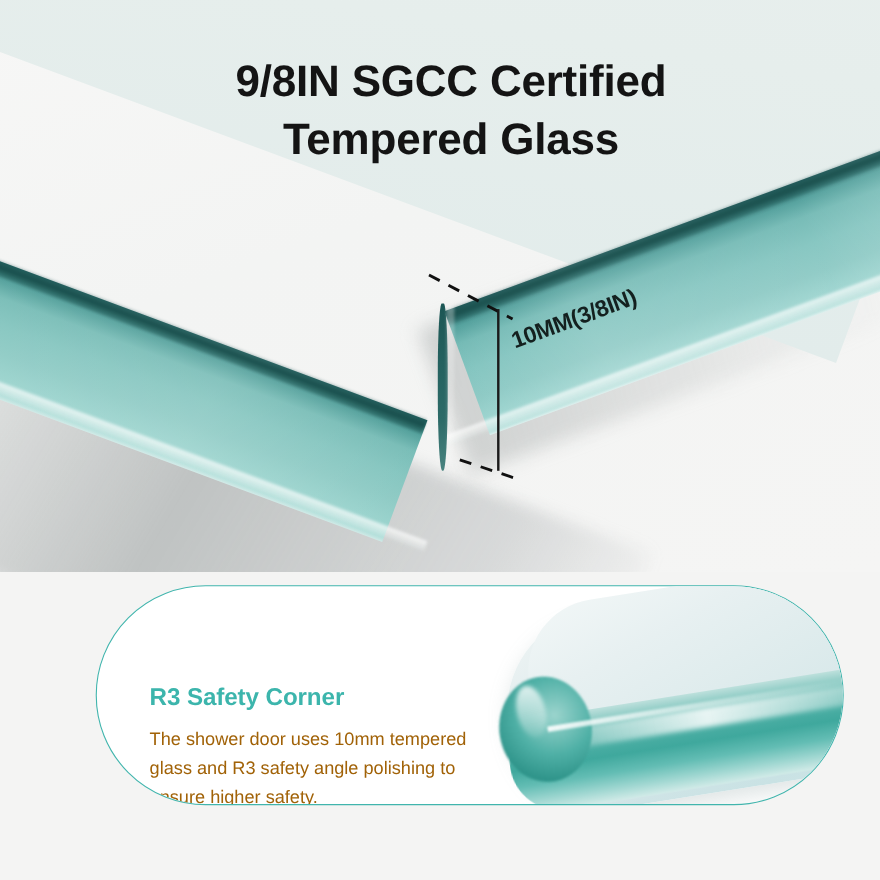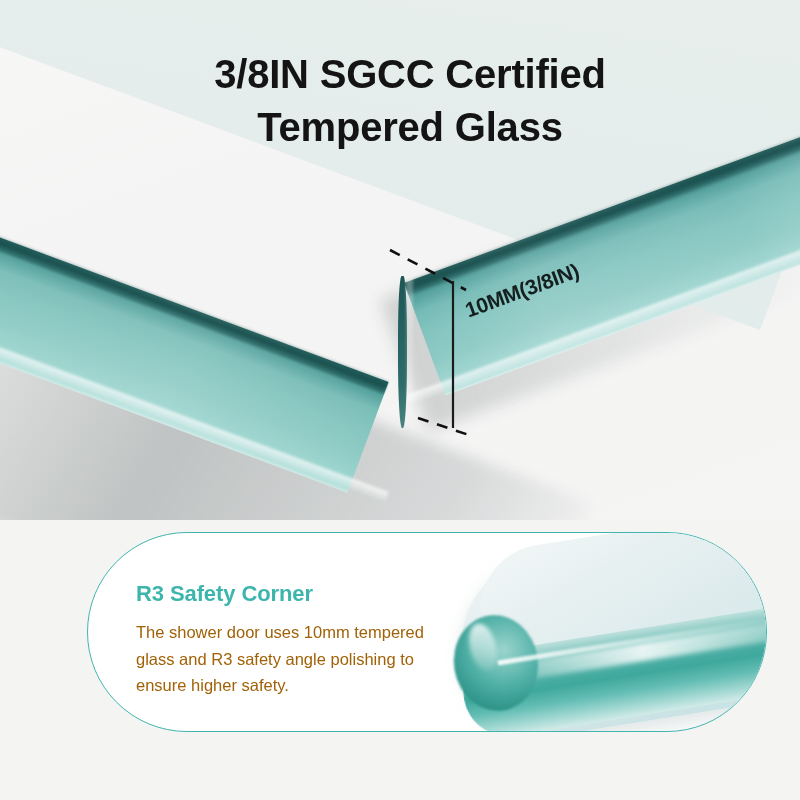--- a/index.html
+++ b/index.html
@@ -213,20 +213,21 @@
     position:absolute;
     left:48px; top:48px;
     width:330px;
   }
   .card-title {
     font-size:22px;
     font-weight:bold;
     color:#3cb5ac;
     margin-bottom:12px;
     letter-spacing:-0.1px;
+    margin-top:40px;
   }
   .card-body {
     font-size:16.5px;
     line-height:1.62;
     color:#a16207;
     white-space:pre-line;
   }
 
   
   .corner-photo {
@@ -337,21 +338,21 @@
     <div class="corner-seam-hi"></div>
 
     <svg class="callout-svg" viewBox="0 0 800 520">
       <line x1="390" y1="250" x2="466" y2="290" stroke="#111111" stroke-width="2.6" stroke-dasharray="11 9"></line>
       <line x1="418" y1="418" x2="472" y2="436" stroke="#111111" stroke-width="2.6" stroke-dasharray="11 9"></line>
       <line x1="453" y1="281" x2="453" y2="428" stroke="#1a1a1a" stroke-width="2.2"></line>
     </svg>
 
     <div class="dim-label">10MM(3/8IN)</div>
 
-    <div class="headline">3/8IN SGCC Certified
+    <div class="headline">9/8IN SGCC Certified
 Tempered Glass</div>
   </div>
 
   <div class="card">
 
     <div class="card-text">
       <div class="card-title">R3 Safety Corner</div>
       <div class="card-body">The shower door uses 10mm tempered
 glass and R3 safety angle polishing to
 ensure higher safety.</div>

